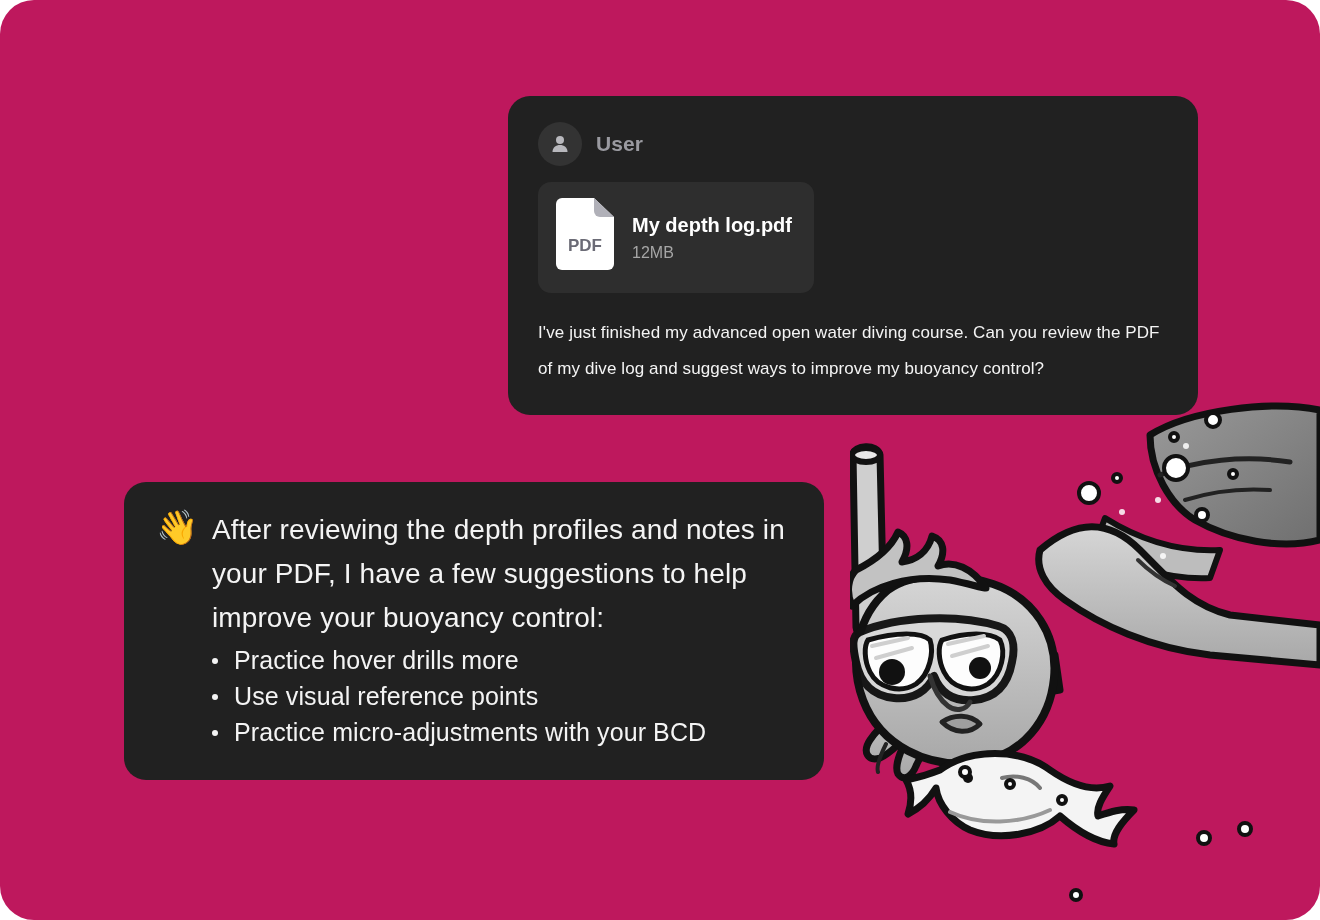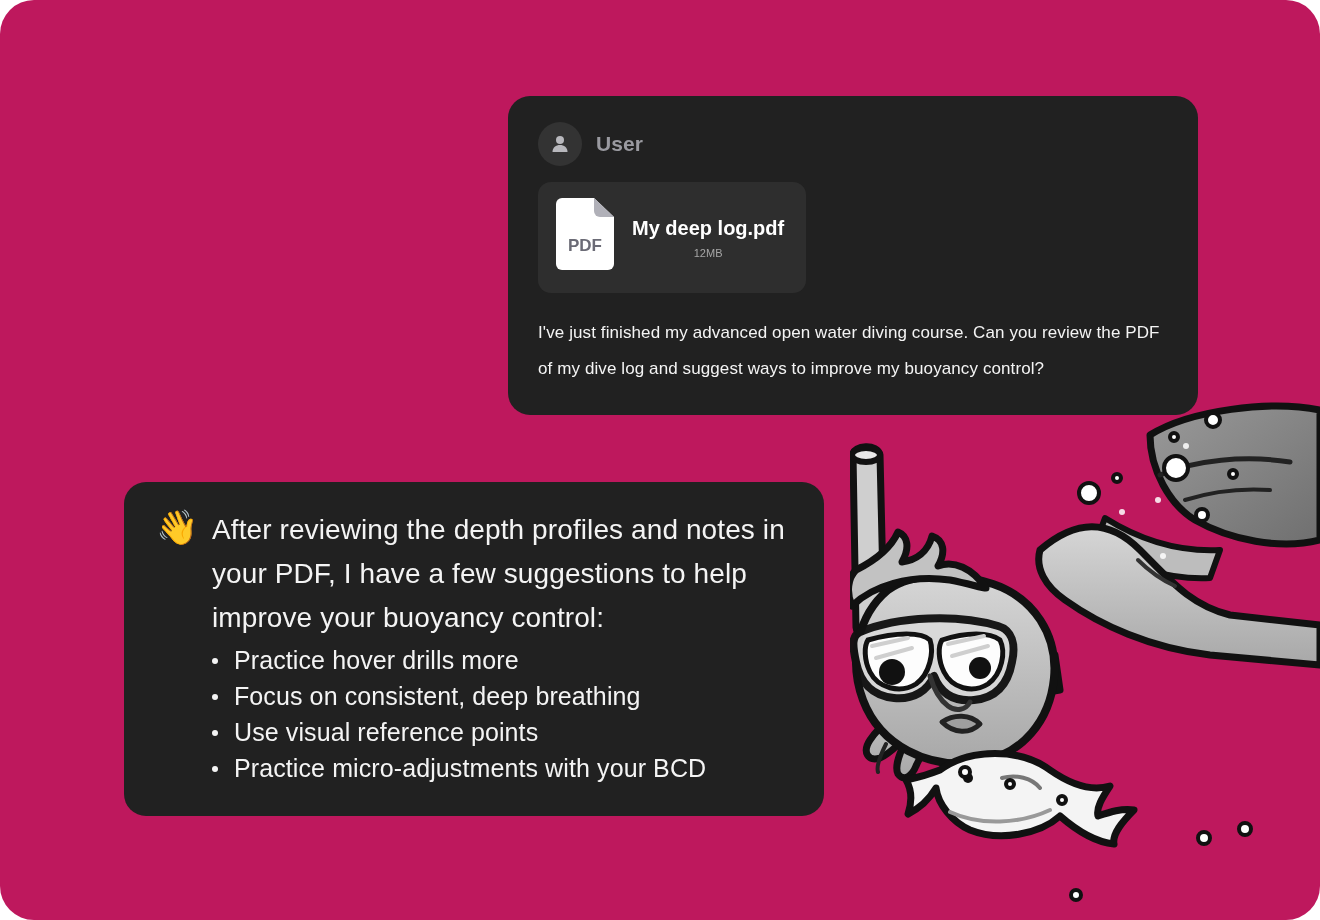--- a/index.html
+++ b/index.html
@@ -99,23 +99,22 @@
     flex-direction: column;
     gap: 7px;
   }
   #attachment-name {
     font-size: 20px;
     font-weight: bold;
     color: #ffffff;
     white-space: nowrap;
   }
   #attachment-size {
-    font-size: 11px;
+    font-size: 16px;
     color: #a6a6a6;
-    text-align: center;
   }
 
   #user-message {
     font-size: 17px;
     line-height: 36px;
     color: #f4f4f4;
     letter-spacing: 0.1px;
   }
 
   
@@ -287,34 +286,33 @@
 
     <div id="attachment-card">
       <div id="pdf-icon">
         <svg width="58" height="72" viewBox="0 0 58 72">
           <path d="M6 0 H38 L58 19 V66 A6 6 0 0 1 52 72 H6 A6 6 0 0 1 0 66 V6 A6 6 0 0 1 6 0 Z" fill="#ffffff"></path>
           <path d="M38 0 L58 19 H44 A6 6 0 0 1 38 13 Z" fill="#b0b0b8"></path>
           <text x="29" y="53" text-anchor="middle" font-family="Liberation Sans, sans-serif" font-size="17" font-weight="bold" fill="#6b6b76">PDF</text>
         </svg>
       </div>
       <div class="attachment-meta">
-        <div id="attachment-name">My deep log.pdf</div>
+        <div id="attachment-name">My depth log.pdf</div>
         <div id="attachment-size">12MB</div>
       </div>
     </div>
 
     <div id="user-message">I've just finished my advanced open water diving course. Can you review the PDF of my dive log and suggest ways to improve my buoyancy control?</div>
   </div>
 
   <div class="bubble" id="assistant-bubble">
     <div id="assistant-intro-row">
       <div id="wave-emoji">👋</div>
       <div id="assistant-intro">After reviewing the depth profiles and notes in your PDF, I have a few suggestions to help improve your buoyancy control:</div>
     </div>
     <ul id="assistant-list">
         <li>Practice hover drills more</li>
-        <li>Focus on consistent, deep breathing</li>
         <li>Use visual reference points</li>
         <li>Practice micro-adjustments with your BCD</li>
       </ul>
   </div>
 
 </div>
 
 </body></html>

